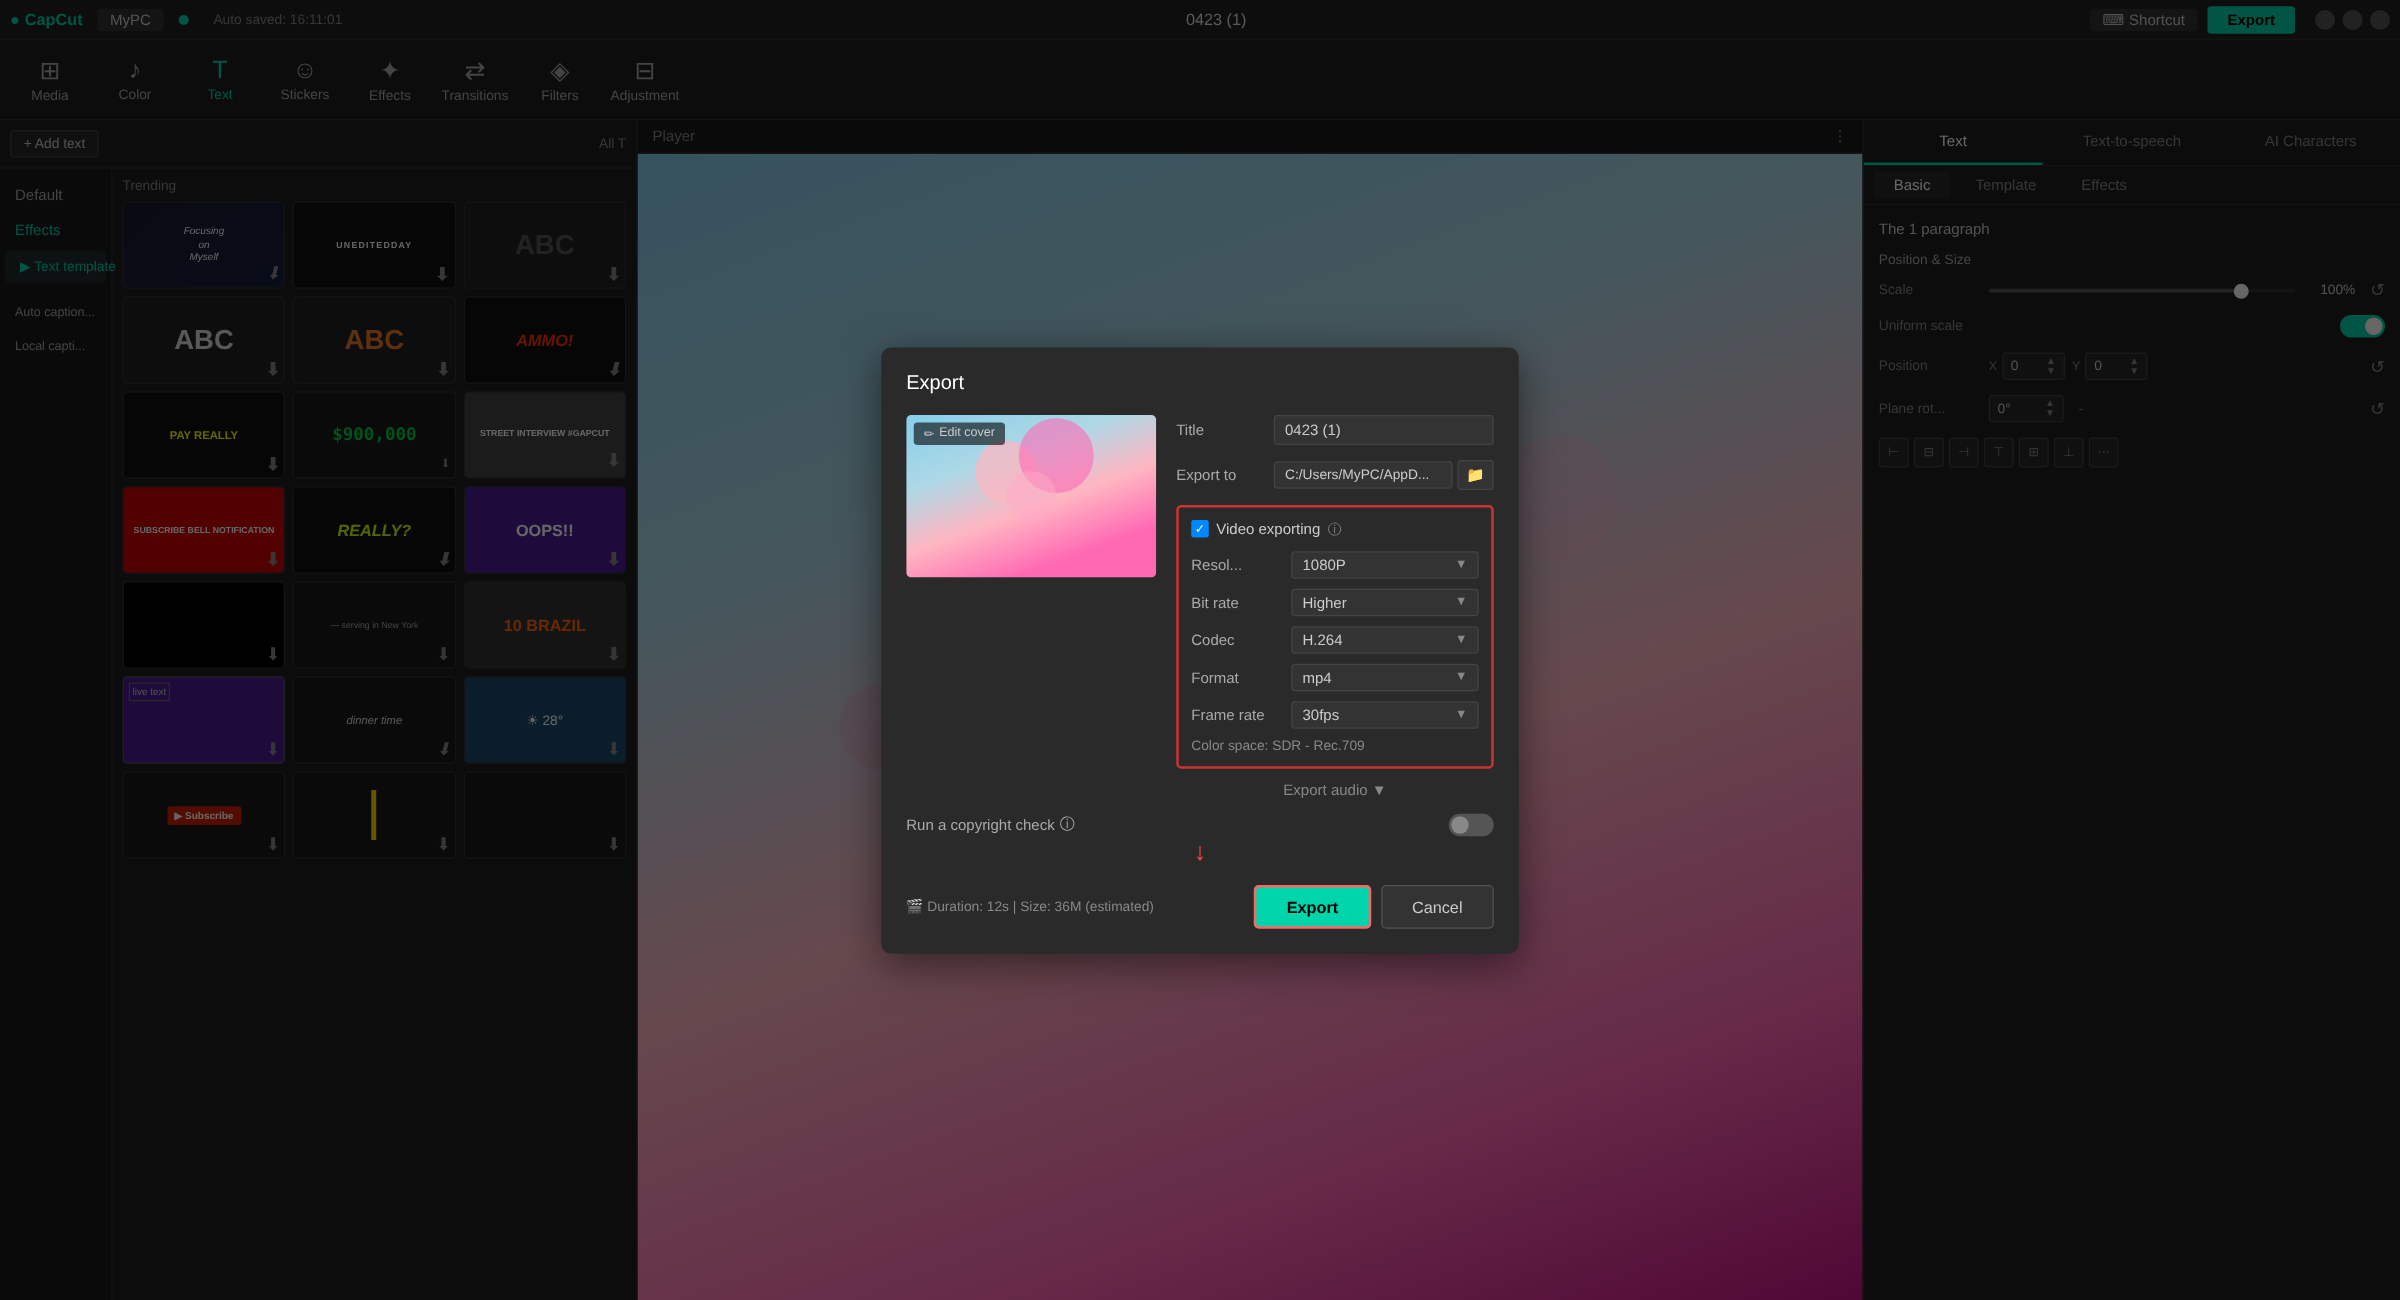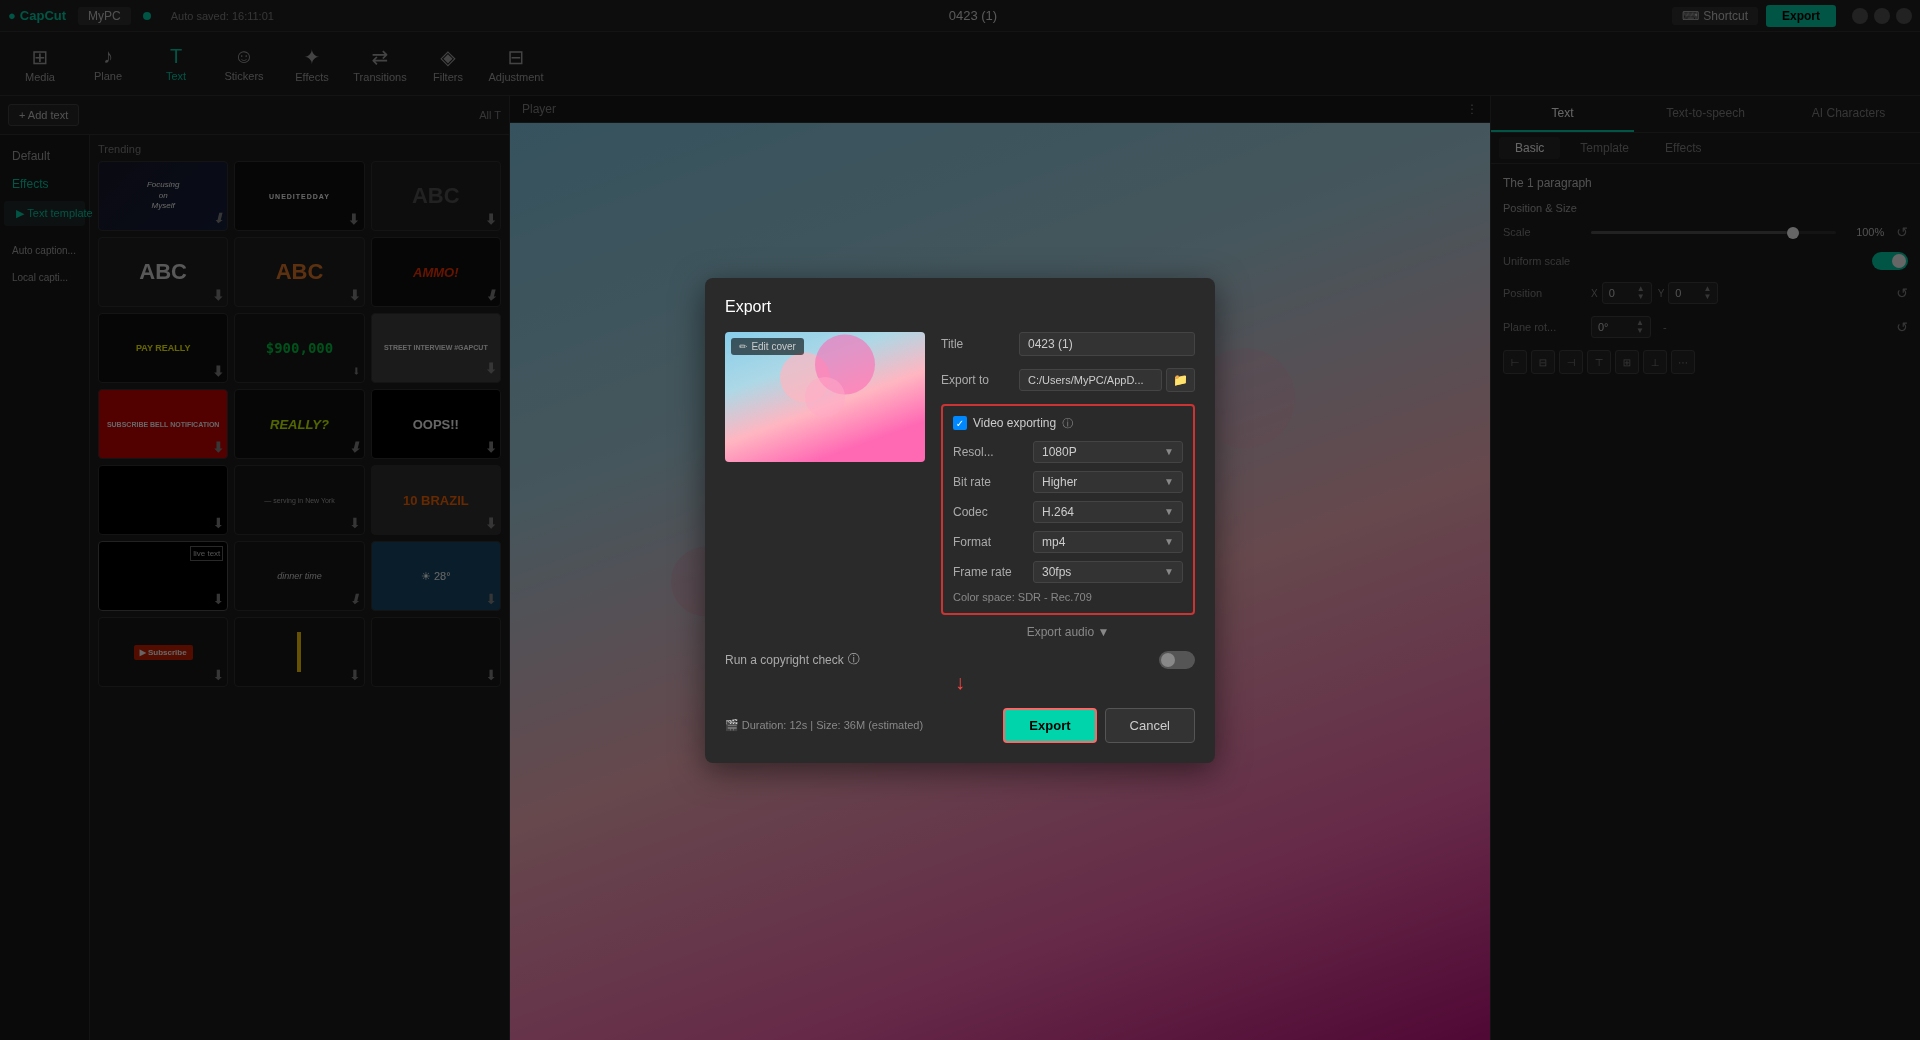--- a/index.html
+++ b/index.html
@@ -157,21 +157,21 @@
   </div>
 </div>
 
 <div class="toolbar">
   <div class="tool-item">
     <span class="tool-icon">⊞</span>
     <span>Media</span>
   </div>
   <div class="tool-item">
     <span class="tool-icon">♪</span>
-    <span>Plane</span>
+    <span>Color</span>
   </div>
   <div class="tool-item active">
     <span class="tool-icon" style="color:#00d4aa">T</span>
     <span style="color:#00d4aa">Text</span>
   </div>
   <div class="tool-item">
     <span class="tool-icon">☺</span>
     <span>Stickers</span>
   </div>
   <div class="tool-item">
@@ -252,38 +252,38 @@
           </div>
 
           <div class="template-item" style="background:#cc0000; color:#fff; font-size:7px; font-weight:bold; padding:4px; text-align:center">
             <span>SUBSCRIBE BELL NOTIFICATION</span>
             <span class="template-download">⬇</span>
           </div>
           <div class="template-item" style="background:#111; color:#ccff00; font-size:13px; font-weight:bold; font-style:italic">
             <span>REALLY?</span>
             <span class="template-download">⬇</span>
           </div>
-          <div class="template-item" style="background:#000000; color:#fff; font-size:13px; font-weight:bold">
+          <div class="template-item" style="background:#4c1d95; color:#fff; font-size:13px; font-weight:bold">
             <span>OOPS!!</span>
             <span class="template-download">⬇</span>
           </div>
 
           <div class="template-item" style="background:#000">
             <span class="template-download">⬇</span>
           </div>
           <div class="template-item" style="background:#1a1a1a; color:#aaa; font-size:7px; text-align:center">
             <span>— serving in New York</span>
             <span class="template-download">⬇</span>
           </div>
           <div class="template-item" style="background:#333; color:#ff6600; font-size:13px; font-weight:bold">
             <span>10 BRAZIL</span>
             <span class="template-download">⬇</span>
           </div>
 
-          <div class="template-item" style="background:#000000; border:1px solid #555; color:#ccc; font-size:8px; padding:4px; text-align:left; align-items:flex-start; justify-content:flex-end">
+          <div class="template-item" style="background:#4c1d95; border:1px solid #555; color:#ccc; font-size:8px; padding:4px; text-align:left; align-items:flex-start; justify-content:flex-start">
             <span style="padding:2px; border:1px solid #666; font-size:8px">live text</span>
             <span class="template-download">⬇</span>
           </div>
           <div class="template-item" style="background:#1a1a1a; color:#ddd; font-size:9px; font-style:italic">
             <span>dinner time</span>
             <span class="template-download">⬇</span>
           </div>
           <div class="template-item" style="background:#1a4a6a; color:#fff; font-size:11px; justify-content:center">
             <span>☀ 28°</span>
             <span class="template-download">⬇</span>

